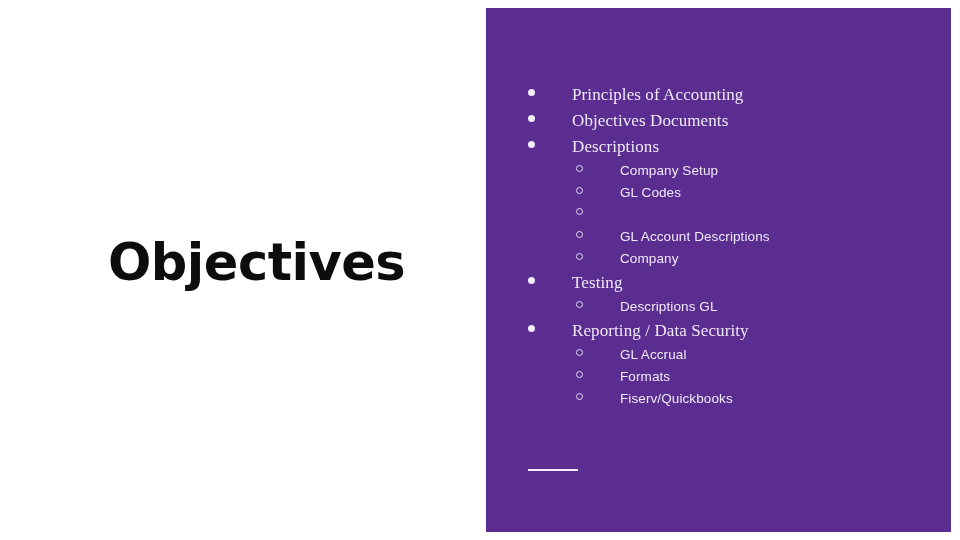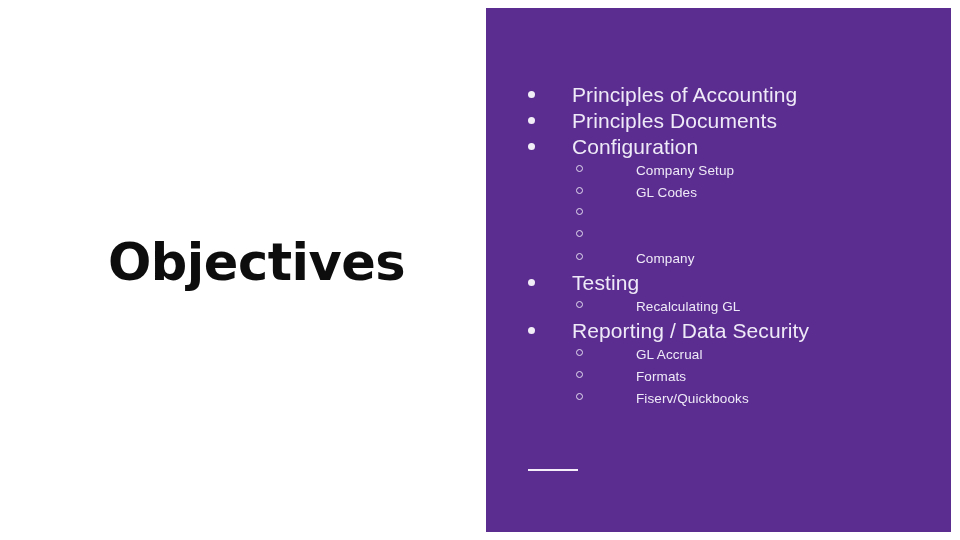--- a/index.html
+++ b/index.html
@@ -80,25 +80,26 @@
     display: inline-block;
     width: 7px;
     height: 7px;
     border-radius: 50%;
     background: #f2eef8;
     position: relative;
     top: -4px;
     margin-left: 0px;
   }
   .lvl1 .label {
-    font-size: 21px;
+    font-size: 17px;
     color: #efeaf7;
     line-height: 26px;
     letter-spacing: 0.1px;
     white-space: nowrap;
+    font-family: Liberation Serif, serif;
   }
 
   
   .lvl2 {
     height: 22px;
     margin: 0;
   }
   .lvl2 .marker {
     width: 92px;
     flex: 0 0 92px;
@@ -115,21 +116,20 @@
     position: relative;
     top: -3px;
     margin-left: 48px;
   }
   .lvl2 .label {
     font-size: 13.5px;
     color: #efeaf7;
     line-height: 22px;
     letter-spacing: 0.1px;
     white-space: nowrap;
-    margin-left: 16px;
   }
 
   .divider {
     position: absolute;
     left: 42px;
     top: 461px;
     width: 50px;
     height: 2px;
     background: #f3eefa;
   }
@@ -144,51 +144,52 @@
   </div>
 
   <div class="purple-panel">
     <div class="outline" id="outline-list">
         <div class="li-row lvl1">
           <span class="marker"><span class="dot"></span></span>
           <span class="label">Principles of Accounting</span>
         </div>
         <div class="li-row lvl1">
           <span class="marker"><span class="dot"></span></span>
-          <span class="label">Principles Documents</span>
-        </div>
-        <div class="li-row lvl1">
-          <span class="marker"><span class="dot"></span></span>
-          <span class="label">Configuration</span>
+          <span class="label">Objectives Documents</span>
+        </div>
+        <div class="li-row lvl1">
+          <span class="marker"><span class="dot"></span></span>
+          <span class="label">Descriptions</span>
         </div>
         <div class="li-row lvl2">
           <span class="marker"><span class="ring"></span></span>
           <span class="label">Company Setup</span>
         </div>
         <div class="li-row lvl2">
           <span class="marker"><span class="ring"></span></span>
           <span class="label">GL Codes</span>
         </div>
         <div class="li-row lvl2">
           <span class="marker"><span class="ring"></span></span>
         </div>
         <div class="li-row lvl2">
           <span class="marker"><span class="ring"></span></span>
+          <span class="label">GL Account Descriptions</span>
         </div>
         <div class="li-row lvl2">
           <span class="marker"><span class="ring"></span></span>
           <span class="label">Company</span>
         </div>
         <div class="li-row lvl1">
           <span class="marker"><span class="dot"></span></span>
           <span class="label">Testing</span>
         </div>
         <div class="li-row lvl2">
           <span class="marker"><span class="ring"></span></span>
-          <span class="label">Recalculating GL</span>
+          <span class="label">Descriptions GL</span>
         </div>
         <div class="li-row lvl1">
           <span class="marker"><span class="dot"></span></span>
           <span class="label">Reporting / Data Security</span>
         </div>
         <div class="li-row lvl2">
           <span class="marker"><span class="ring"></span></span>
           <span class="label">GL Accrual</span>
         </div>
         <div class="li-row lvl2">

